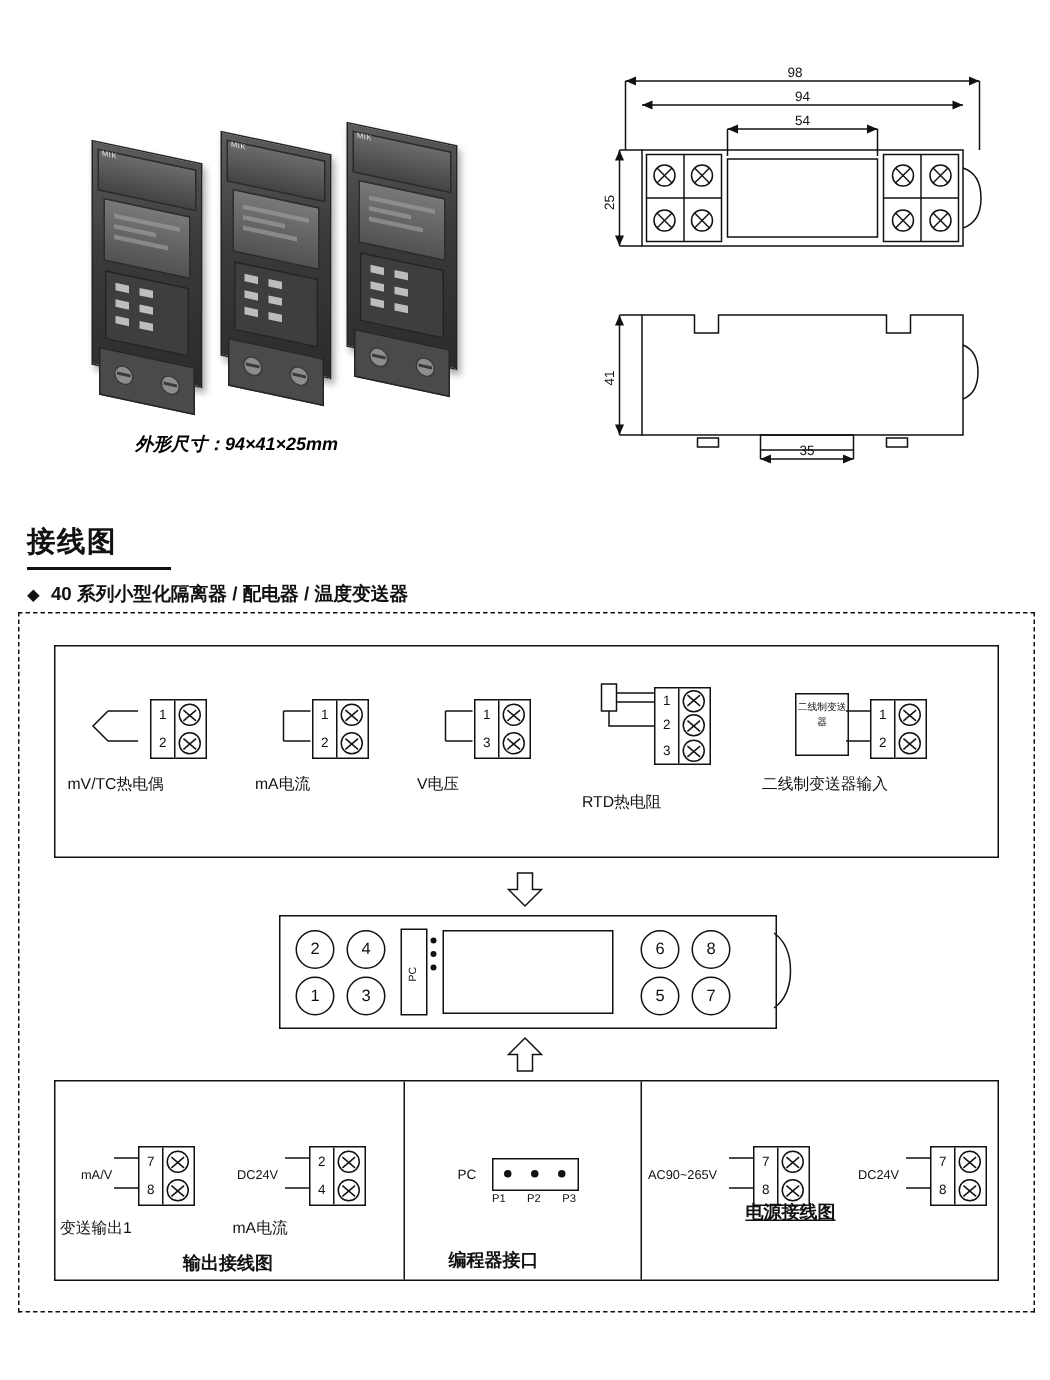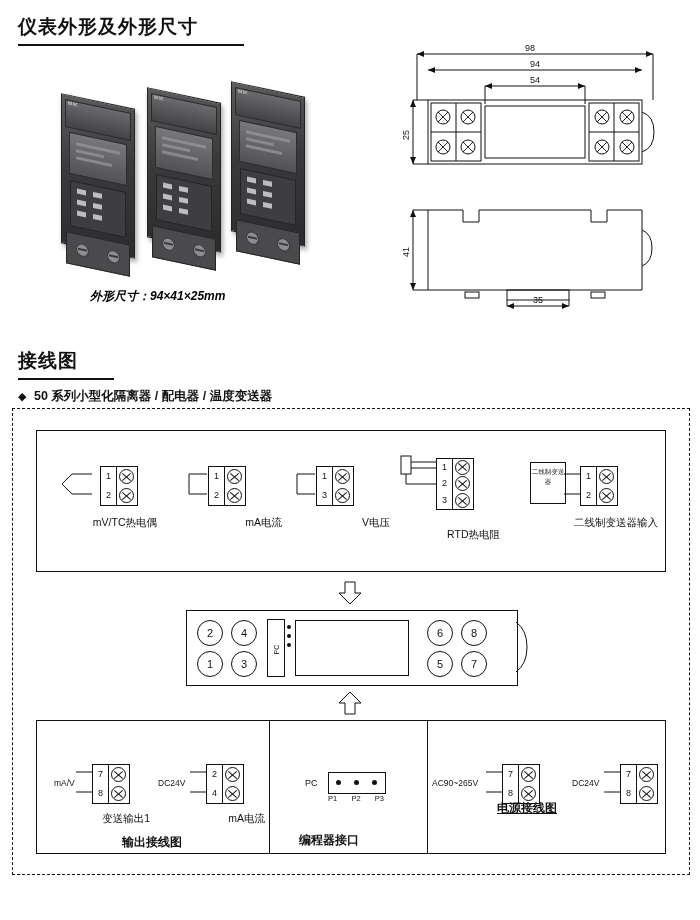--- a/index.html
+++ b/index.html
@@ -89,21 +89,21 @@
     position:absolute;left:12px;top:408px;width:676px;height:465px;
     border:1.5px dashed #111;
   }
 
   
   .box{position:absolute;border:1px solid #111;background:#fff;}
   #input-box{left:36px;top:430px;width:628px;height:140px;}
   #bottom-box{left:36px;top:720px;width:628px;height:132px;}
   .vdiv{position:absolute;top:0;bottom:0;width:1px;background:#111;}
 
-  .cn-label{font-size:10.5px;color:#111;text-align:right;}
+  .cn-label{font-size:10.5px;color:#111;text-align:left;}
   .cn-title{font-size:12px;font-weight:bold;color:#111;text-align:center;}
 
   
   .term{
     position:absolute;border:1px solid #111;background:#fff;
     display:flex;
   }
   .term .numcol{
     display:flex;flex-direction:column;justify-content:space-around;
     align-items:center;border-right:1px solid #111;width:15px;
@@ -141,21 +141,20 @@
   .mt-screen{
     position:absolute;left:108px;top:9px;width:112px;height:54px;border:1px solid #111;background:#fff;
   }
   .smallbox{position:absolute;border:1px solid #111;}
 </style>
 </head>
 <body>
 
 <div class="page">
 
-  <div class="h1" id="head-dimensions">仪表外形及外形尺寸</div>
 
   <div class="photo-wrap">
 
     <div class="dev" style="left:6px;top:26px;width:72px;height:148px;">
       <div class="cap"></div>
       <div class="brand">MIK</div>
       <div class="label-area">
         <div class="txtline" style="top:8px;"></div>
         <div class="txtline" style="top:15px;right:22px;"></div>
         <div class="txtline" style="top:22px;right:14px;"></div>
@@ -316,21 +315,21 @@
         <text x="14" y="212" text-anchor="middle" transform="rotate(-90 14 212)">41</text>
         <text x="143" y="263" text-anchor="middle">35</text>
       </g>
     </svg>
   </div>
 
   <div class="h1" id="head-wiring">接线图</div>
 
   <div class="sub-title">
     <span class="diamond">◆</span>
-    <span>50 系列小型化隔离器 / 配电器 / 温度变送器</span>
+    <span>40 系列小型化隔离器 / 配电器 / 温度变送器</span>
   </div>
 
   <div class="dashed-box"></div>
 
   <div class="box" id="input-box"></div>
 
   <div>
     <svg style="position:absolute;left:60px;top:468px;" width="42" height="34">
       <g stroke="#111" fill="none" stroke-width="1">
         <path d="M12,6 L32,6"></path>

